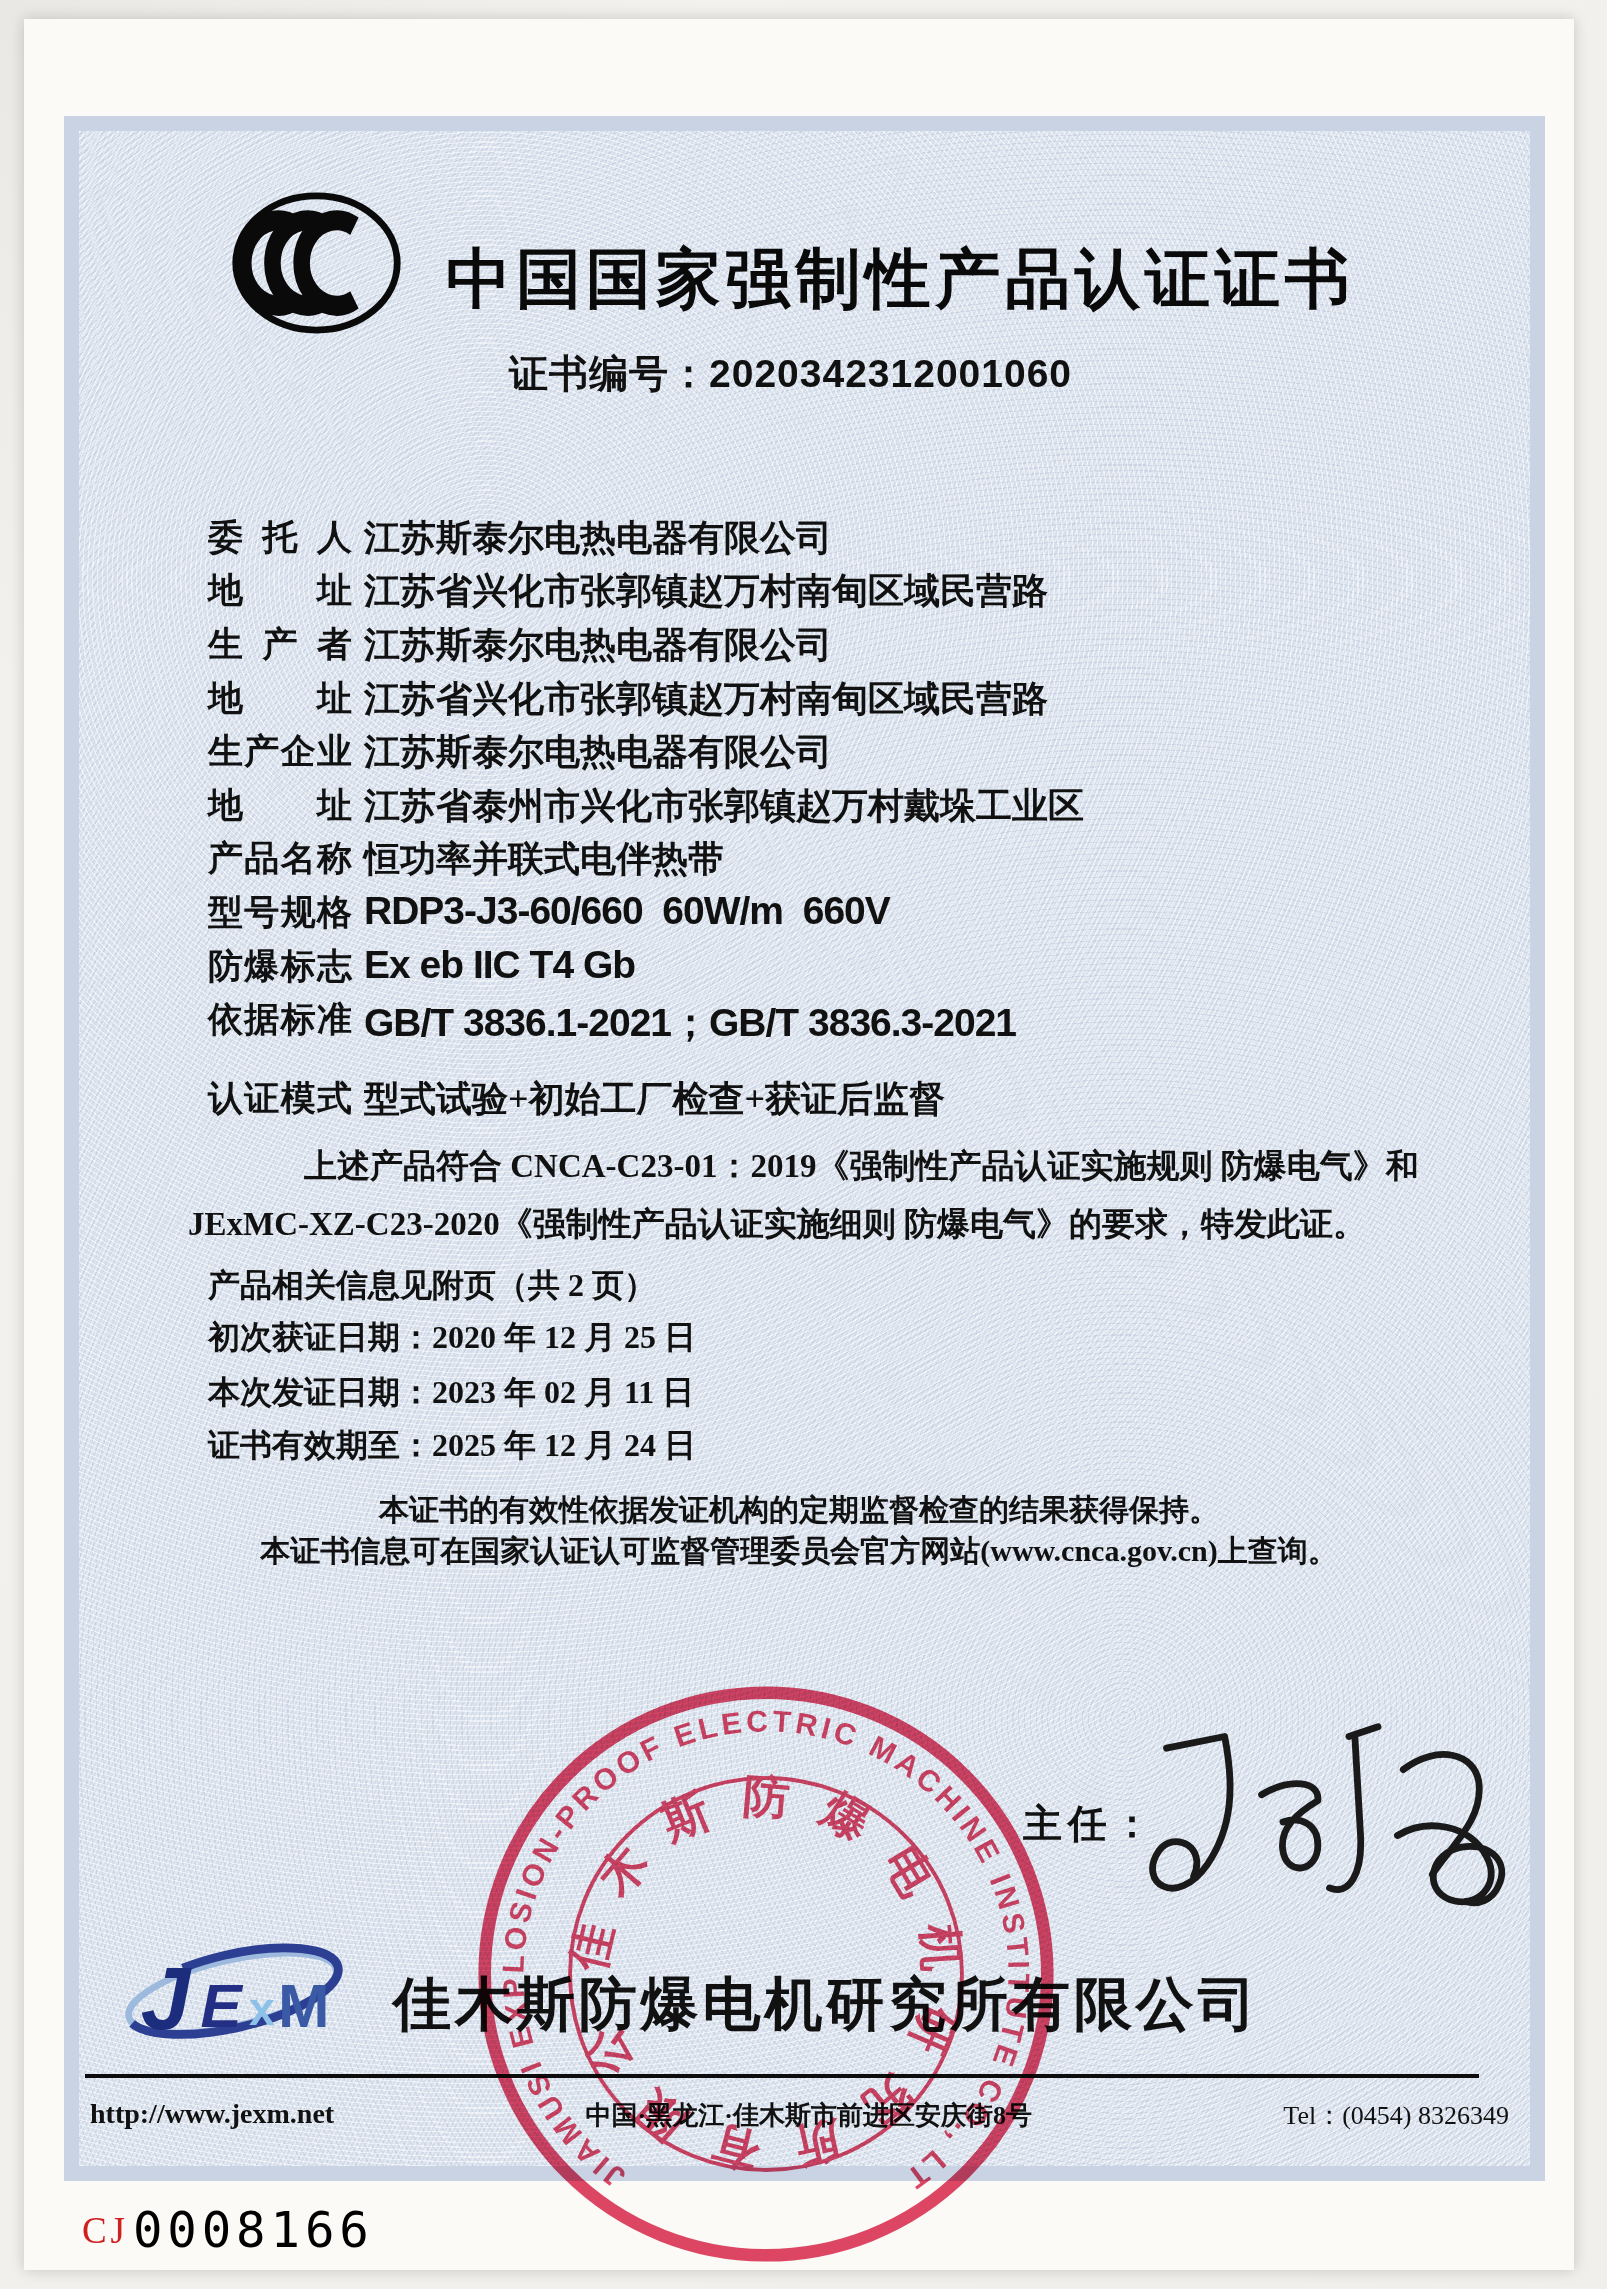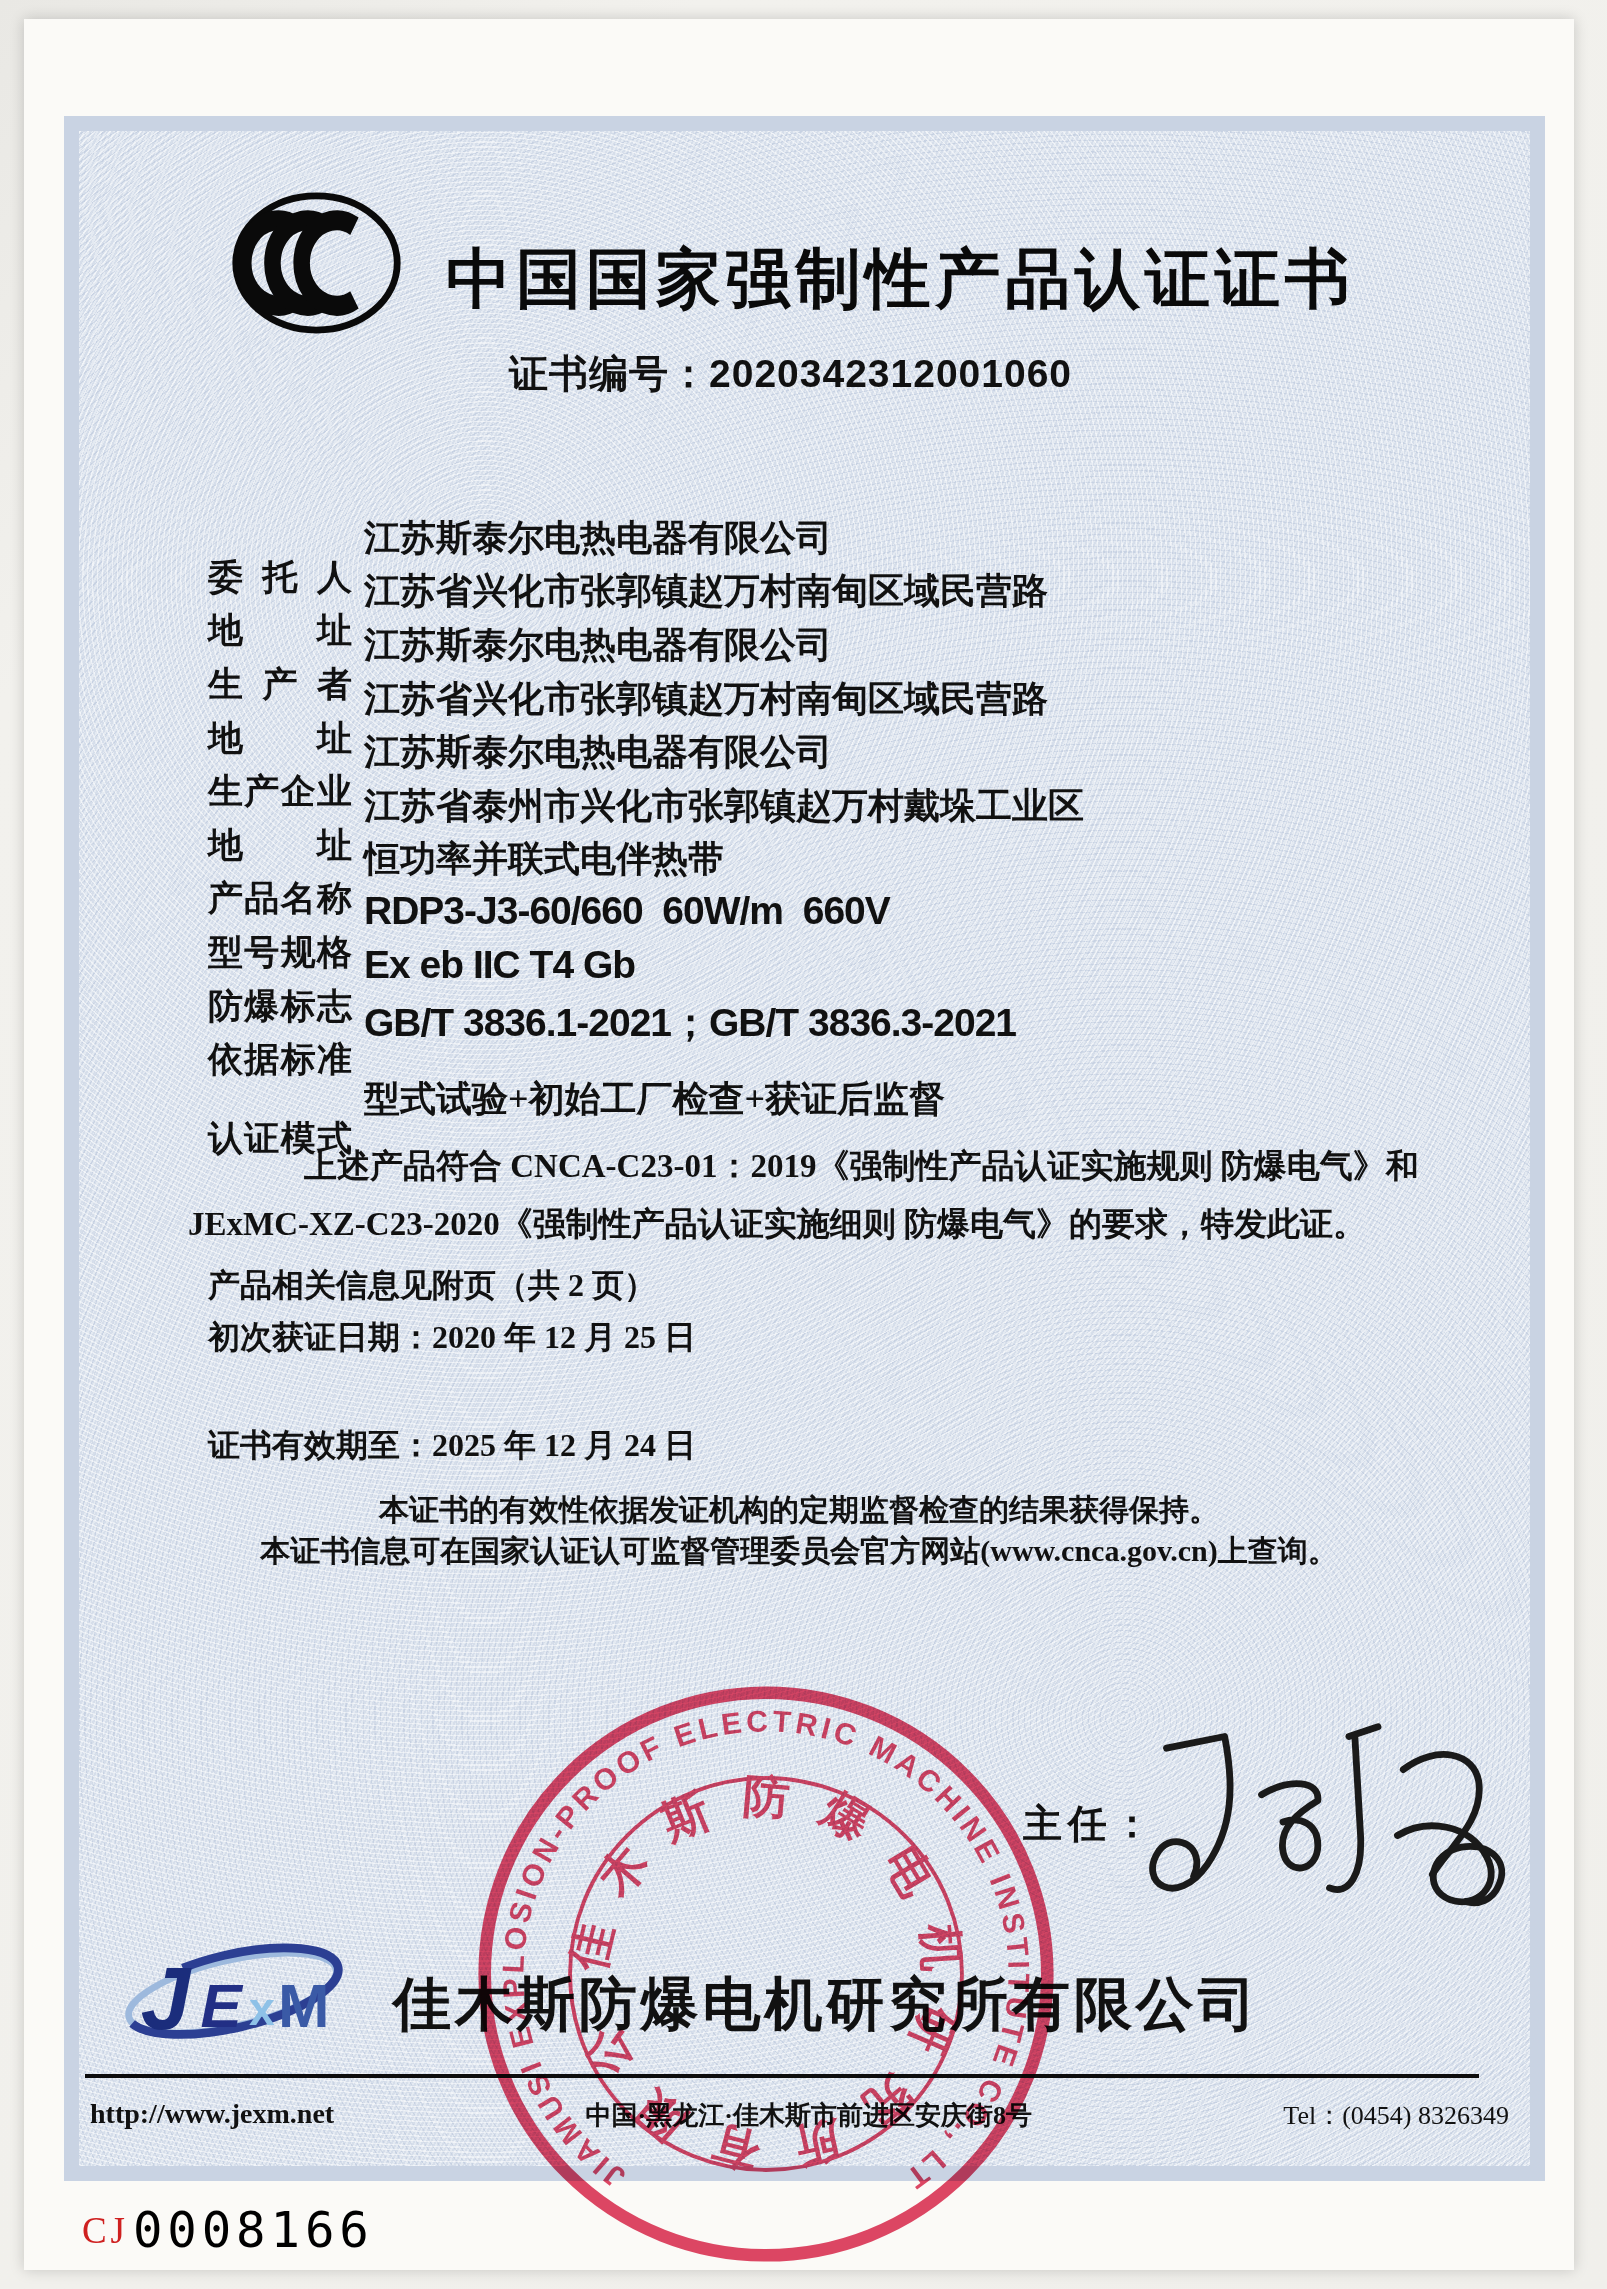--- a/index.html
+++ b/index.html
@@ -40,21 +40,20 @@
     font-size:39px;font-weight:700;letter-spacing:1px;white-space:nowrap;
   }
   
   .row{position:absolute;left:0;width:100%;height:50px;}
   .lbl{
     position:absolute;left:184px;width:144px;
     font-size:35px;font-weight:700;
     text-align:justify;text-align-last:justify;
     font-family:"Liberation Serif","DejaVu Serif",serif;
     white-space:nowrap;
-    margin-top:40px;
   }
   .val{
     position:absolute;left:340px;
     font-size:36px;font-weight:600;white-space:pre;
     font-family:"Liberation Serif","DejaVu Serif",serif;
   }
   .val-latin{
     font-family:"Liberation Sans","DejaVu Sans",sans-serif;
     font-size:39px;font-weight:700;letter-spacing:-1px;
   }
@@ -152,20 +151,21 @@
     <div class="val">型式试验+初始工厂检查+获证后监督</div>
   </div>
 
   <div class="abs statement">
     <span>上述产品符合 CNCA-C23-01：2019《强制性产品认证实施规则 防爆电气》和</span><br>
     <span>JExMC-XZ-C23-2020《强制性产品认证实施细则 防爆电气》的要求，特发此证。</span>
   </div>
 
   <div class="abs noteline" style="top:1245px">产品相关信息见附页（共 2 页）</div>
   <div class="abs noteline" style="top:1297px">初次获证日期：2020 年 12 月 25 日</div>
+  <div class="abs noteline" style="top:1352px">本次发证日期：2023 年 02 月 11 日</div>
   <div class="abs noteline" style="top:1405px">证书有效期至：2025 年 12 月 24 日</div>
 
   <div class="abs footnote" style="top:1471px">本证书的有效性依据发证机构的定期监督检查的结果获得保持。</div>
   <div class="abs footnote" style="top:1512px">本证书信息可在国家认证认可监督管理委员会官方网站(www.cnca.gov.cn)上查询。</div>
 
   <div class="abs director">主任：</div>
   <svg class="abs sig" width="427" height="243" viewBox="0 0 440 250">
     <g fill="none" stroke="#1a1a1a" stroke-width="7" stroke-linecap="round" stroke-linejoin="round">
       <path d="M52 34 L112 22 C122 74 120 116 94 154 C62 200 22 172 44 140 C60 118 94 136 80 166"></path>
       <path d="M150 82 C180 64 210 68 208 88 C188 100 168 116 172 140 C176 166 208 162 208 134 C208 112 190 104 172 110"></path>

